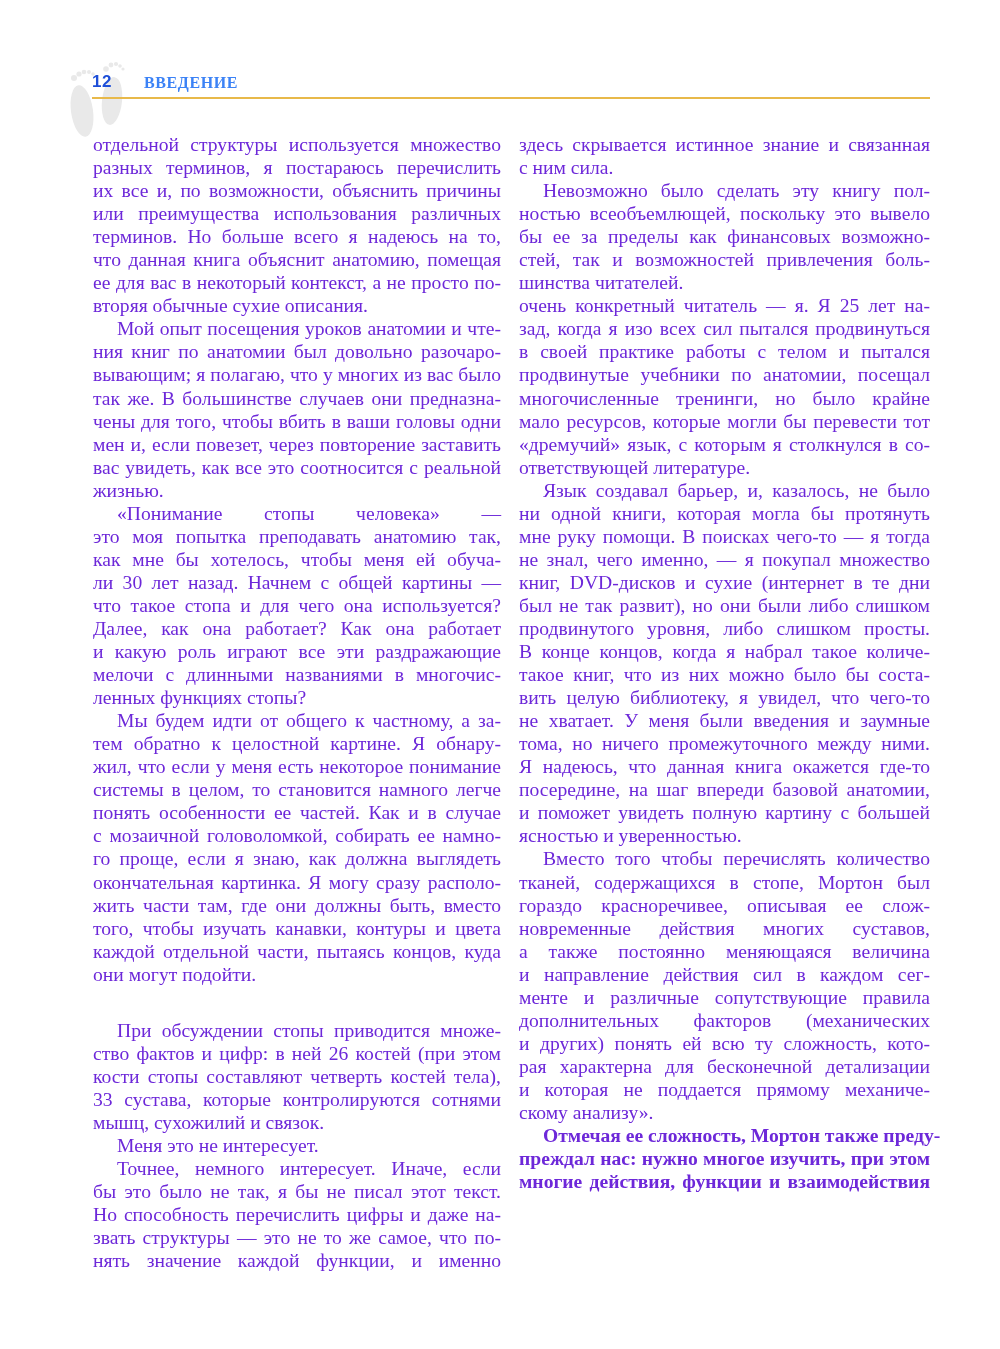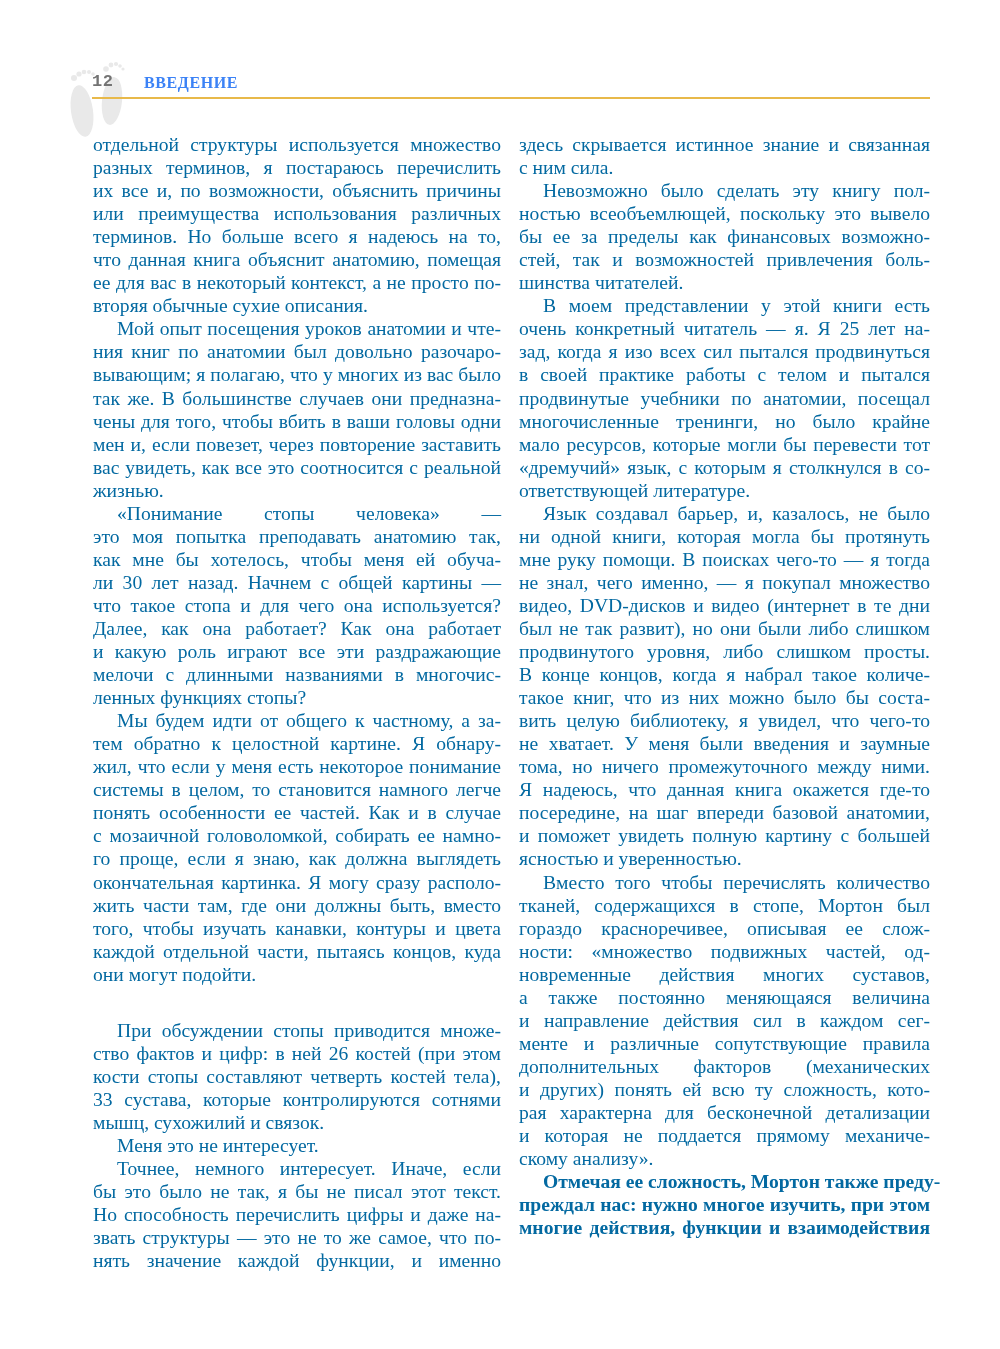--- a/index.html
+++ b/index.html
@@ -1,23 +1,23 @@
 <!DOCTYPE html>
 <html><head>
 <meta charset="utf-8">
 <style>
   html, body { margin: 0; padding: 0; background: #ffffff; }
   body { width: 1000px; height: 1349px; position: relative; overflow: hidden; }
   .page { position: absolute; left: 0; top: 0; width: 1000px; height: 1349px; background: #fff; }
   .footprints { position: absolute; left: 62px; top: 56px; width: 70px; height: 90px; }
   .header { position: absolute; left: 92px; top: 70px; width: 838px; height: 30px; }
-  .page-num { position: absolute; left: 0; top: 2px; font-family: Liberation Mono, monospace; font-weight: bold; font-size: 17px; color: #737373; letter-spacing: 0.5px; }
+  .page-num { position: absolute; left: 0; top: 2px; font-family: Liberation Sans, sans-serif; font-weight: bold; font-size: 17px; color: #1d4ed8; letter-spacing: 0.5px; }
   .section-title { position: absolute; left: 52px; top: 4px; font-family: "Liberation Serif", serif; font-weight: bold; font-size: 16px; color: #3b82f6; letter-spacing: 0.6px; }
   .rule { position: absolute; left: 0; top: 27px; width: 838px; height: 2px; background: #e8b94a; }
-  .col { position: absolute; top: 133px; font-family: "Liberation Serif", serif; font-size: 19.6px; line-height: 23.05px; color: #0369a1; text-align: justify; hyphens: manual; }
+  .col { position: absolute; top: 133px; font-family: "Liberation Serif", serif; font-size: 19.6px; line-height: 23.05px; color: #6d28d9; text-align: justify; hyphens: manual; }
   .col.left { left: 93px; width: 408px; }
   .col.right { left: 519px; width: 411px; }
   .col p { margin: 0; text-indent: 24px; }
   .col p.cont { text-indent: 0; }
   .line { display: block; text-align: justify; text-align-last: justify; white-space: nowrap; }
   .line.last { text-align-last: left; }
   .line.indent { padding-left: 24px; }
 </style>
 </head>
 <body>
@@ -117,53 +117,51 @@
         <span class="line last">с ним сила.</span>
       </p>
       <p style="text-indent: 0px;">
         <span class="line indent">Невозможно было сделать эту книгу пол-</span>
         <span class="line">ностью всеобъемлющей, поскольку это вывело</span>
         <span class="line">бы ее за пределы как финансовых возможно-</span>
         <span class="line">стей, так и возможностей привлечения боль-</span>
         <span class="line last">шинства читателей.</span>
       </p>
       <p style="text-indent: 0px;">
-        <span class="line indent">В моем представлении у этой книги есть</span>
         <span class="line">очень конкретный читатель — я. Я 25 лет на-</span>
         <span class="line">зад, когда я изо всех сил пытался продвинуться</span>
         <span class="line">в своей практике работы с телом и пытался</span>
         <span class="line">продвинутые учебники по анатомии, посещал</span>
         <span class="line">многочисленные тренинги, но было крайне</span>
         <span class="line">мало ресурсов, которые могли бы перевести тот</span>
         <span class="line">«дремучий» язык, с которым я столкнулся в со-</span>
         <span class="line last">ответствующей литературе.</span>
       </p>
       <p style="text-indent: 0px;">
         <span class="line indent">Язык создавал барьер, и, казалось, не было</span>
         <span class="line">ни одной книги, которая могла бы протянуть</span>
         <span class="line">мне руку помощи. В поисках чего-то — я тогда</span>
         <span class="line">не знал, чего именно, — я покупал множество</span>
-        <span class="line">видео, DVD-дисков и видео (интернет в те дни</span>
+        <span class="line">книг, DVD-дисков и сухие (интернет в те дни</span>
         <span class="line">был не так развит), но они были либо слишком</span>
         <span class="line">продвинутого уровня, либо слишком просты.</span>
         <span class="line">В конце концов, когда я набрал такое количе-</span>
         <span class="line">такое книг, что из них можно было бы соста-</span>
         <span class="line">вить целую библиотеку, я увидел, что чего-то</span>
         <span class="line">не хватает. У меня были введения и заумные</span>
         <span class="line">тома, но ничего промежуточного между ними.</span>
         <span class="line">Я надеюсь, что данная книга окажется где-то</span>
         <span class="line">посередине, на шаг впереди базовой анатомии,</span>
         <span class="line">и поможет увидеть полную картину с большей</span>
         <span class="line last">ясностью и уверенностью.</span>
       </p>
       <p style="text-indent: 0px;">
         <span class="line indent">Вместо того чтобы перечислять количество</span>
         <span class="line">тканей, содержащихся в стопе, Мортон был</span>
         <span class="line">гораздо красноречивее, описывая ее слож-</span>
-        <span class="line">ности: «множество подвижных частей, од-</span>
         <span class="line">новременные действия многих суставов,</span>
         <span class="line">а также постоянно меняющаяся величина</span>
         <span class="line">и направление действия сил в каждом сег-</span>
         <span class="line">менте и различные сопутствующие правила</span>
         <span class="line">дополнительных факторов (механических</span>
         <span class="line">и других) понять ей всю ту сложность, кото-</span>
         <span class="line">рая характерна для бесконечной детализации</span>
         <span class="line">и которая не поддается прямому механиче-</span>
         <span class="line last">скому анализу».</span>
       </p>

